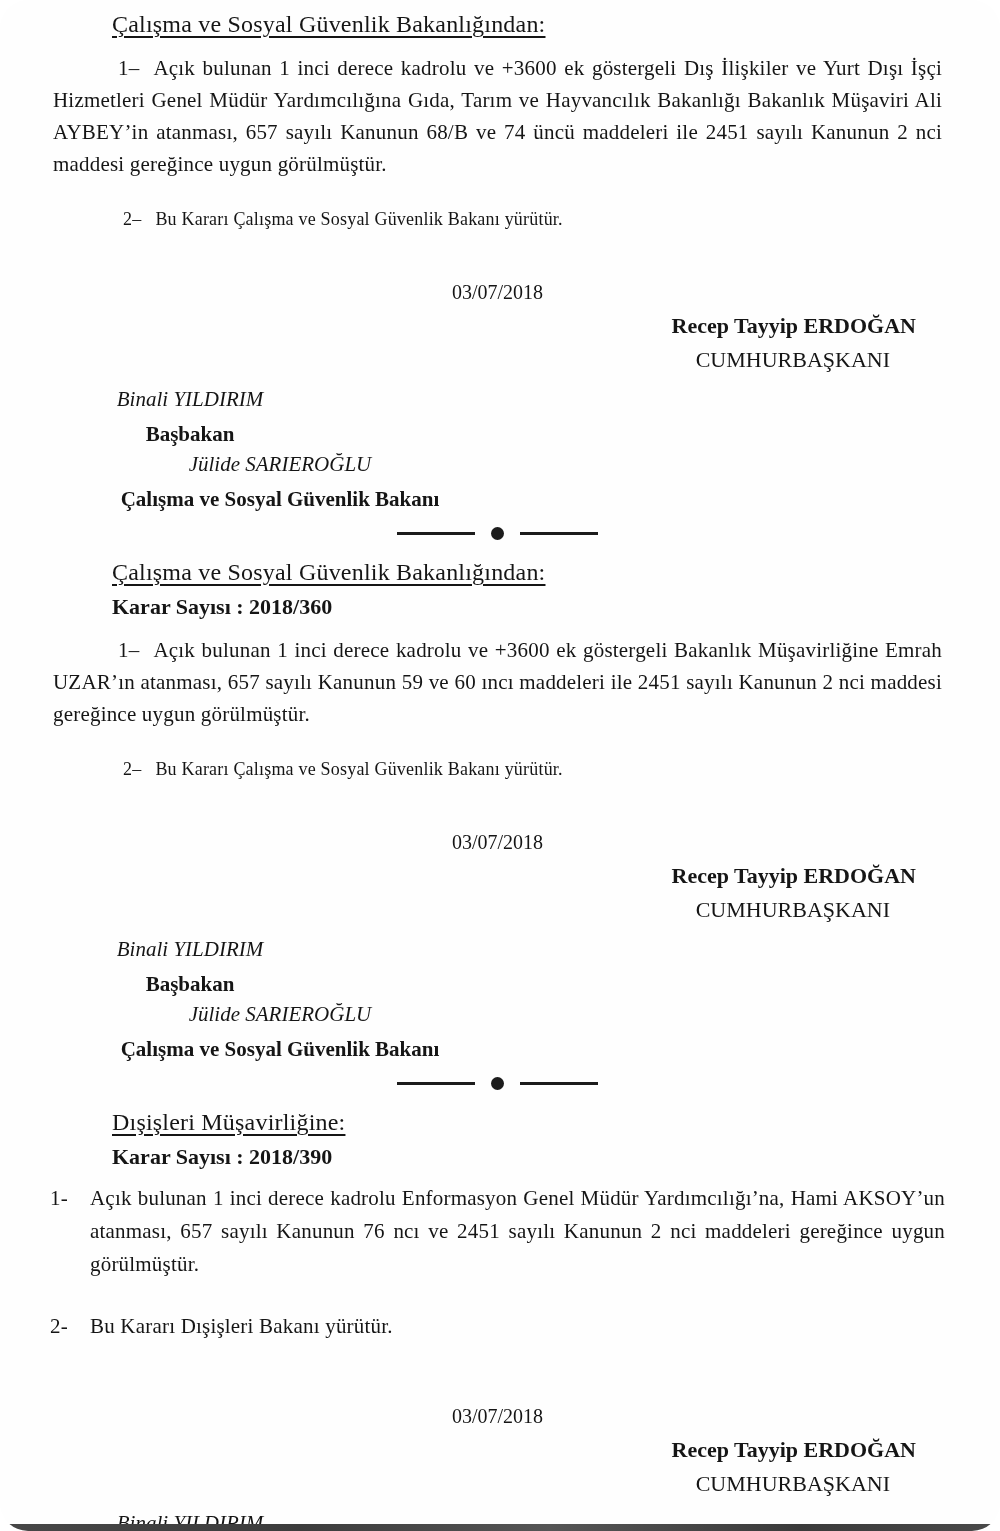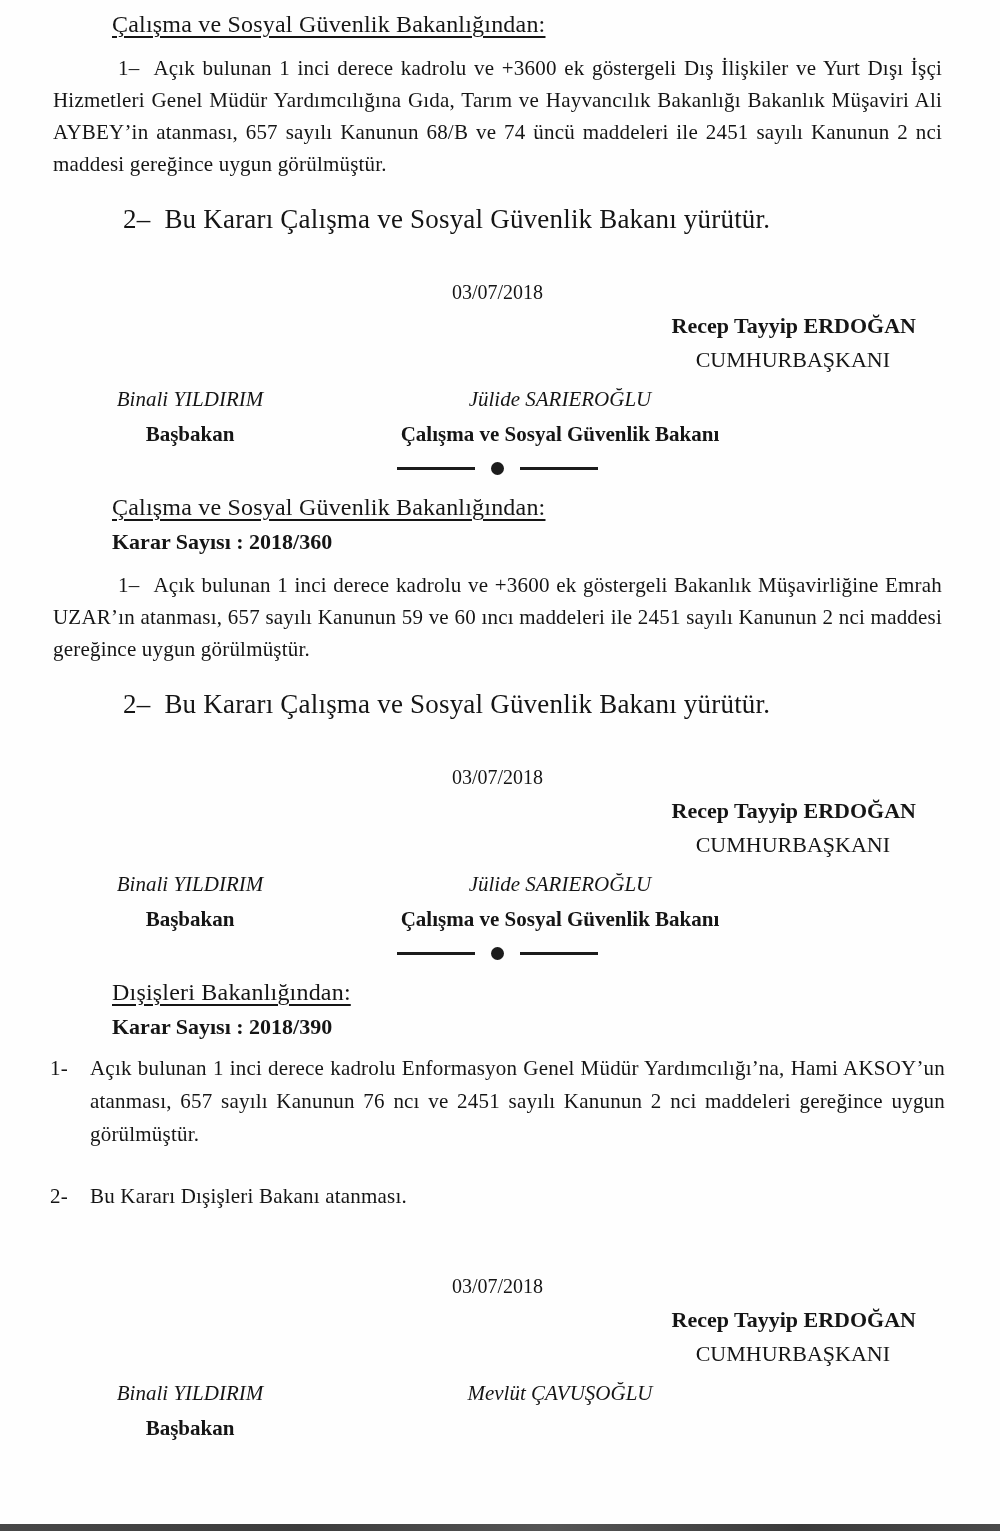--- a/index.html
+++ b/index.html
@@ -10,20 +10,21 @@
     -webkit-font-smoothing: antialiased;
   }
   .page {
     position: relative;
     width: 1000px;
     height: 1531px;
     margin: 0;
     background: #fefefe;
     overflow: hidden;
     padding: 10px 55px 0 50px;
+    border-radius: 28px;
   }
   p { margin: 3px; }
 
   
   .section-heading {
     font-size: 24px;
     line-height: 28px;
     font-weight: normal;
     margin: 0 0 0 62px;
     text-decoration: underline;
@@ -43,21 +44,21 @@
     font-size: 21px;
     line-height: 32px;
     text-align: justify;
     margin-top: 14px;
     letter-spacing: 0.2px;
   }
   .para.first-indent { text-indent: 65px; }
   .num { margin-right: 14px; }
 
   .item-single {
-    font-size: 27px;
+    font-size: 18px;
     line-height: 26px;
     margin-top: 26px;
     padding-left: 70px;
     letter-spacing: 0.2px;
   }
 
   
   .hang {
     display: flex;
     font-size: 21px;
@@ -86,21 +87,21 @@
     padding-right: 26px;
     margin-top: 9px;
   }
   .pres-title {
     font-size: 22px;
     line-height: 26px;
     text-align: right;
     padding-right: 52px;
     margin-top: 8px;
   }
-  .sig-row { display: flex; margin-top: 11px; }
+  .sig-row { display: flex; margin-top: 11px; flex-direction: column; }
   .sig-col { text-align: center; }
   .sig-col.left { width: 280px; }
   .sig-col.mid { width: 360px; margin-left: 50px; }
   .sig-name { font-size: 21px; line-height: 24px; font-style: italic; }
   .sig-title { font-size: 21px; line-height: 24px; margin-top: 11px; font-weight: bold; }
 
   
   .divider {
     display: flex;
     align-items: center;
@@ -180,31 +181,31 @@
     </div>
 
     <div class="divider">
       <span class="line"></span>
       <span class="dot"></span>
       <span class="line"></span>
     </div>
   </section>
 
   <section class="section">
-    <h2 class="section-heading">Dışişleri Bakanlığından:</h2>
+    <h2 class="section-heading">Dışişleri Müşavirliğine:</h2>
     <p class="decision-no">Karar Sayısı : 2018/390</p>
 
     <div class="hang">
       <span class="hang-num">1-</span>
       <span class="hang-text">Açık bulunan 1 inci derece kadrolu Enformasyon Genel Müdür Yardımcılığı’na, Hami AKSOY’un atanması, 657 sayılı Kanunun 76 ncı ve 2451 sayılı Kanunun 2 nci maddeleri gereğince uygun görülmüştür.</span>
     </div>
 
     <div class="hang single">
       <span class="hang-num">2-</span>
-      <span class="hang-text">Bu Kararı Dışişleri Bakanı atanması.</span>
+      <span class="hang-text">Bu Kararı Dışişleri Bakanı yürütür.</span>
     </div>
 
     <p class="date-line tall">03/07/2018</p>
     <p class="pres-name">Recep Tayyip ERDOĞAN</p>
     <p class="pres-title">CUMHURBAŞKANI</p>
 
     <div class="sig-row">
       <div class="sig-col left">
         <p class="sig-name">Binali YILDIRIM</p>
         <p class="sig-title">Başbakan</p>

